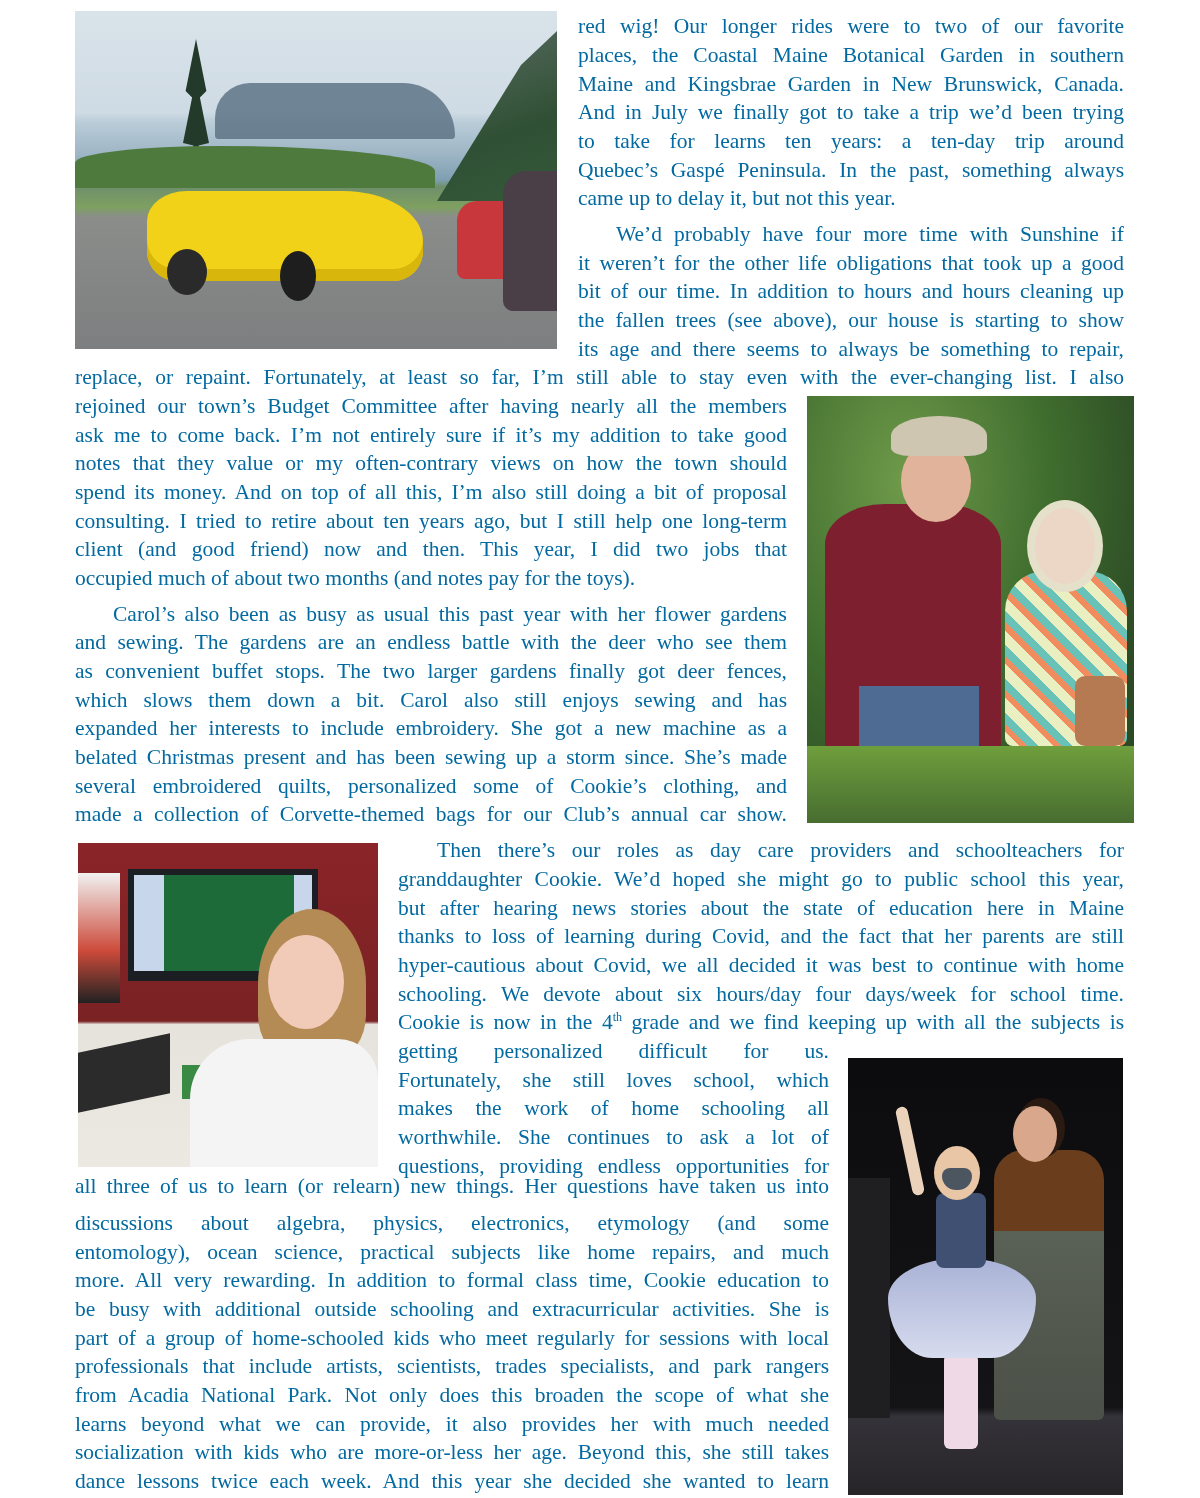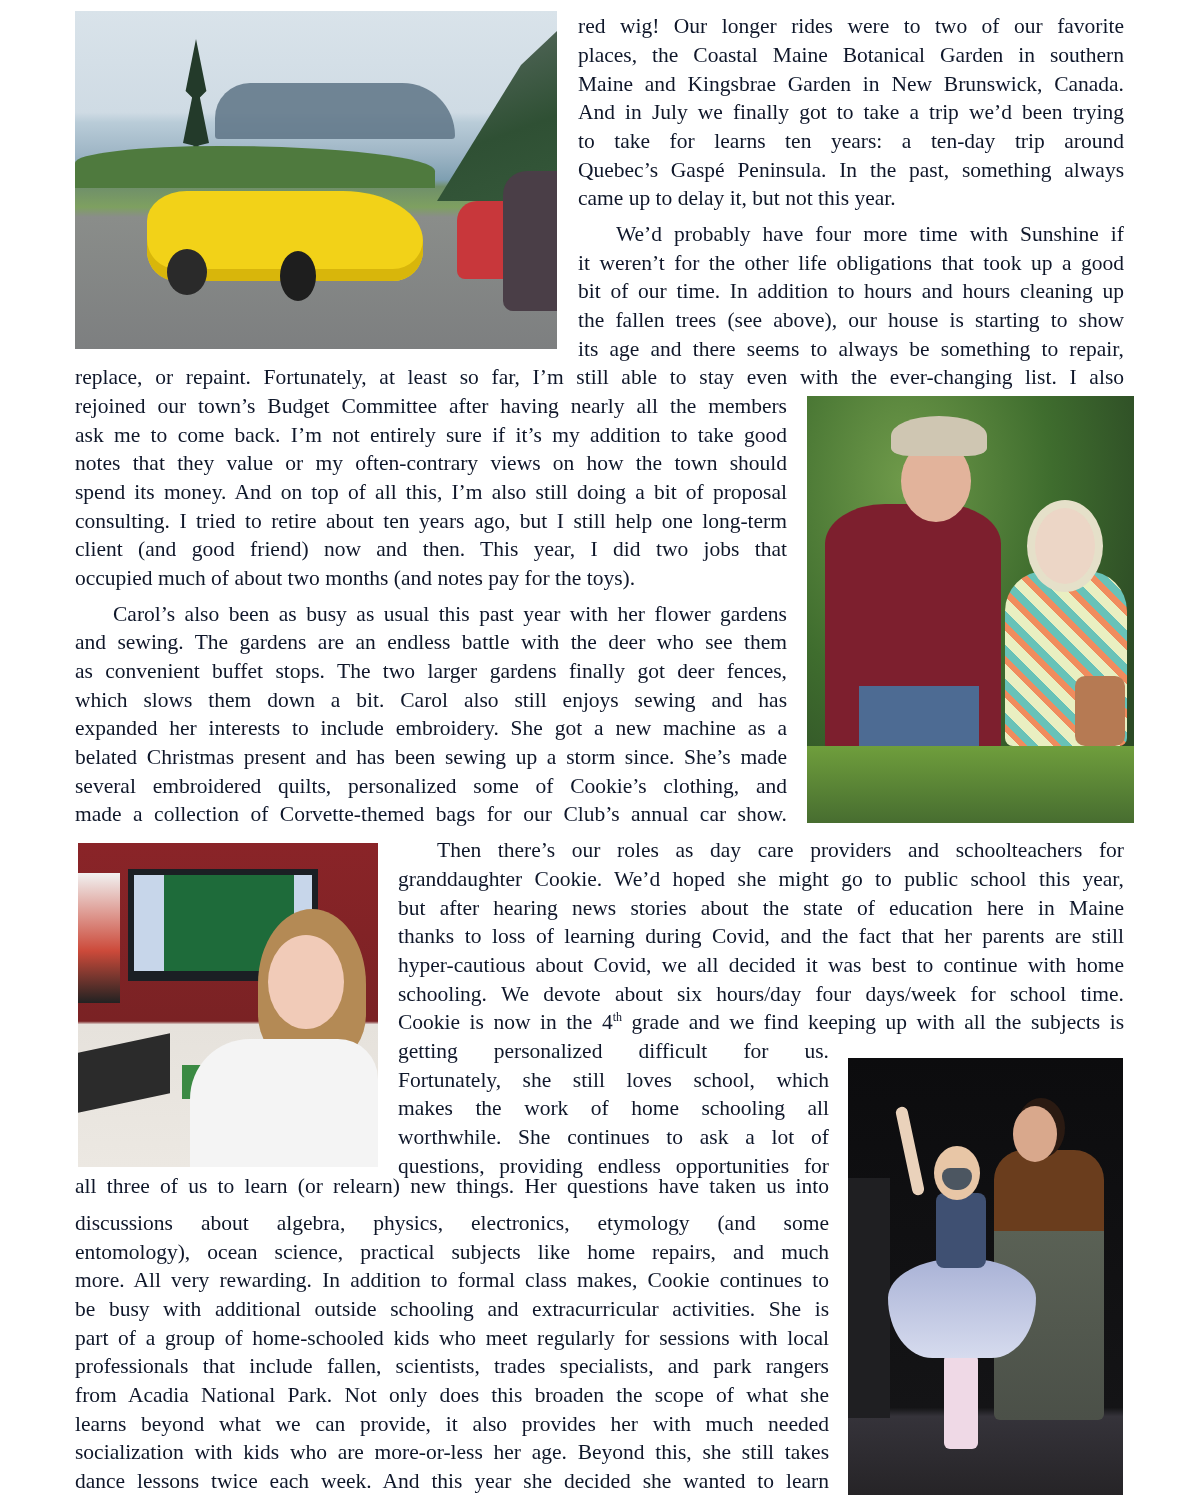--- a/index.html
+++ b/index.html
@@ -1,19 +1,19 @@
 <!DOCTYPE html>
 <html><head>
   <meta charset="utf-8">
   <style>
     html, body { margin: 0; padding: 0; background: #ffffff; }
     body { width: 1200px; height: 1498px; position: relative; overflow: hidden; }
     .page {
       position: absolute; left: 0; top: 0; width: 1200px; height: 1498px;
-      font-family: "Liberation Serif", serif; font-size: 21.5px; line-height: 28.7px; color: #0f172a;
+      font-family: "Liberation Serif", serif; font-size: 21.5px; line-height: 28.7px; color: #0369a1;
     }
     .line {
       position: absolute; white-space: nowrap; text-align: justify; text-align-last: justify;
     }
     .line.last { text-align-last: left; }
     sup { font-size: 12px; line-height: 0; vertical-align: 8px; }
 
     .photo { position: absolute; overflow: hidden; }
     
     #photo-car { left: 75px; top: 11px; width: 482px; height: 338px;
@@ -162,23 +162,23 @@
     <div class="line" style="left:398px;top:980px;width:726px">schooling. We devote about six hours/day four days/week for school time.</div>
     <div class="line" style="left:398px;top:1008px;width:726px;text-align-last:justify"><span>Cookie is now in the 4</span><sup>th</sup><span> grade and we find keeping up with all the subjects is</span></div>
     <div class="line" style="left:398px;top:1037px;width:431px;word-spacing:14px">getting personalized difficult for us.</div>
     <div class="line" style="left:398px;top:1066px;width:431px">Fortunately, she still loves school, which</div>
     <div class="line" style="left:398px;top:1094px;width:431px">makes the work of home schooling all</div>
     <div class="line" style="left:398px;top:1123px;width:431px">worthwhile. She continues to ask a lot of</div>
     <div class="line" style="left:398px;top:1152px;width:431px">questions, providing endless opportunities for</div>
     <div class="line" style="left:75px;top:1172px;width:754px">all three of us to learn (or relearn) new things. Her questions have taken us into</div>
     <div class="line" style="left:75px;top:1209px;width:754px">discussions about algebra, physics, electronics, etymology (and some</div>
     <div class="line" style="left:75px;top:1238px;width:754px">entomology), ocean science, practical subjects like home repairs, and much</div>
-    <div class="line" style="left:75px;top:1266px;width:754px">more. All very rewarding. In addition to formal class makes, Cookie continues to</div>
+    <div class="line" style="left:75px;top:1266px;width:754px">more. All very rewarding. In addition to formal class time, Cookie education to</div>
     <div class="line" style="left:75px;top:1295px;width:754px">be busy with additional outside schooling and extracurricular activities. She is</div>
     <div class="line" style="left:75px;top:1324px;width:754px">part of a group of home-schooled kids who meet regularly for sessions with local</div>
-    <div class="line" style="left:75px;top:1352px;width:754px">professionals that include fallen, scientists, trades specialists, and park rangers</div>
+    <div class="line" style="left:75px;top:1352px;width:754px">professionals that include artists, scientists, trades specialists, and park rangers</div>
     <div class="line" style="left:75px;top:1381px;width:754px">from Acadia National Park. Not only does this broaden the scope of what she</div>
     <div class="line" style="left:75px;top:1410px;width:754px">learns beyond what we can provide, it also provides her with much needed</div>
     <div class="line" style="left:75px;top:1438px;width:754px">socialization with kids who are more-or-less her age. Beyond this, she still takes</div>
     <div class="line" style="left:75px;top:1467px;width:754px">dance lessons twice each week. And this year she decided she wanted to learn</div>
   </div>
 
 </div>
 
 </body></html>

